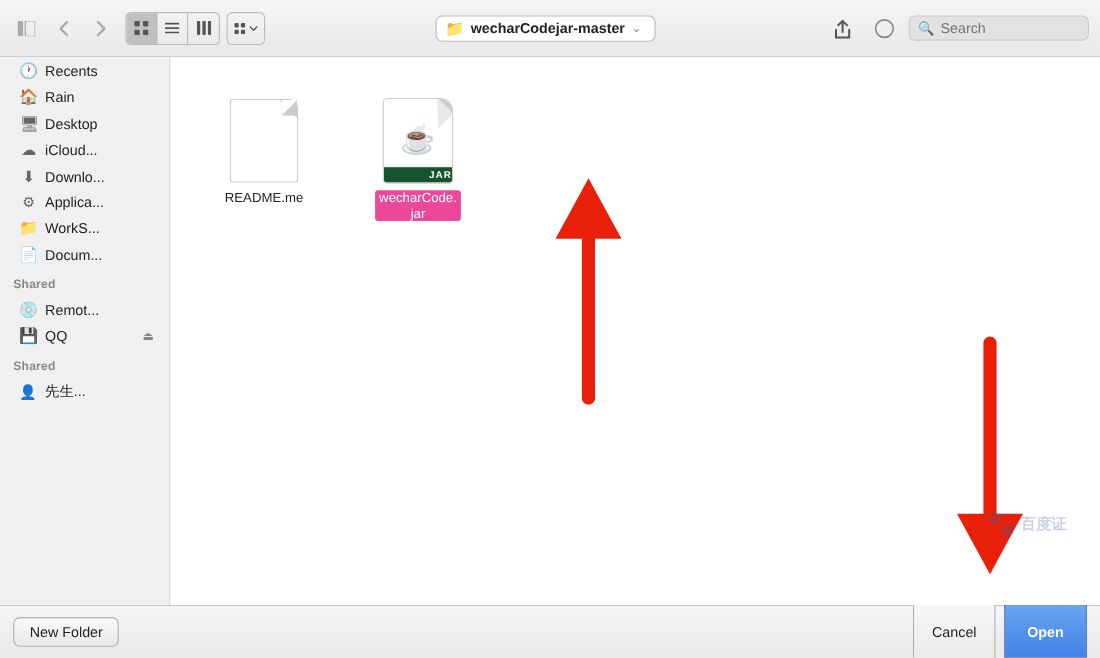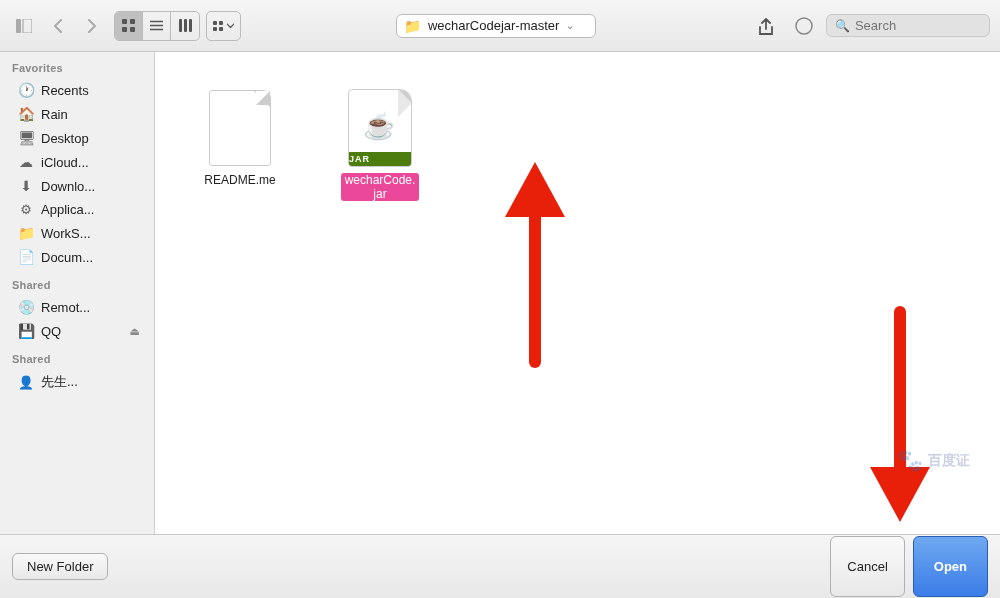--- a/index.html
+++ b/index.html
@@ -81,21 +81,21 @@
       gap: 6px;
       min-width: 200px;
     }
     .path-folder-icon {
       color: #5b9bd5;
       font-size: 14px;
     }
     .path-label {
       font-size: 13px;
       color: #222;
-      font-weight: 400;
+      font-weight: 700;
     }
     .path-chevron { color: #888; font-size: 11px; }
 
     .share-btn, .tag-btn {
       width: 32px;
       height: 28px;
       background: none;
       border: 1px solid transparent;
       border-radius: 5px;
       cursor: pointer;
@@ -284,25 +284,25 @@
       font-size: 26px;
       line-height: 1;
       margin-top: -4px;
     }
 
     .jar-label-bar {
       position: absolute;
       bottom: 0;
       left: 0;
       right: 0;
-      background: #4d7c0f;
+      background: #14532d;
       color: #fff;
       font-size: 9px;
       font-weight: 700;
-      text-align: left;
+      text-align: right;
       padding: 2px 0;
       letter-spacing: 1px;
     }
 
     .file-name {
       font-size: 12px;
       color: #222;
       text-align: center;
       max-width: 90px;
       word-break: break-all;
@@ -315,21 +315,21 @@
     }
 
     
     .arrow-svg {
       position: absolute;
       pointer-events: none;
     }
 
     
     .bottom-bar {
-      height: 64px;
+      height: 48px;
       background: linear-gradient(180deg, #f5f5f5 0%, #e8e8e8 100%);
       border-top: 1px solid #c8c8c8;
       display: flex;
       align-items: center;
       justify-content: space-between;
       padding: 0 12px;
       flex-shrink: 0;
     }
 
     .new-folder-btn {
@@ -469,21 +469,20 @@
 
   <div class="search-bar">
     <span class="search-icon">🔍</span>
     <input class="search-input" type="text" placeholder="Search" style="">
   </div>
 </div>
 
 <div class="main">
 
   <div class="sidebar">
-    <div class="sidebar-section-header">Favorites</div>
 
     <div class="sidebar-item">
       <span class="sidebar-icon">🕐</span>
       <span class="sidebar-label">Recents</span>
     </div>
     <div class="sidebar-item">
       <span class="sidebar-icon">🏠</span>
       <span class="sidebar-label">Rain</span>
     </div>
     <div class="sidebar-item">

